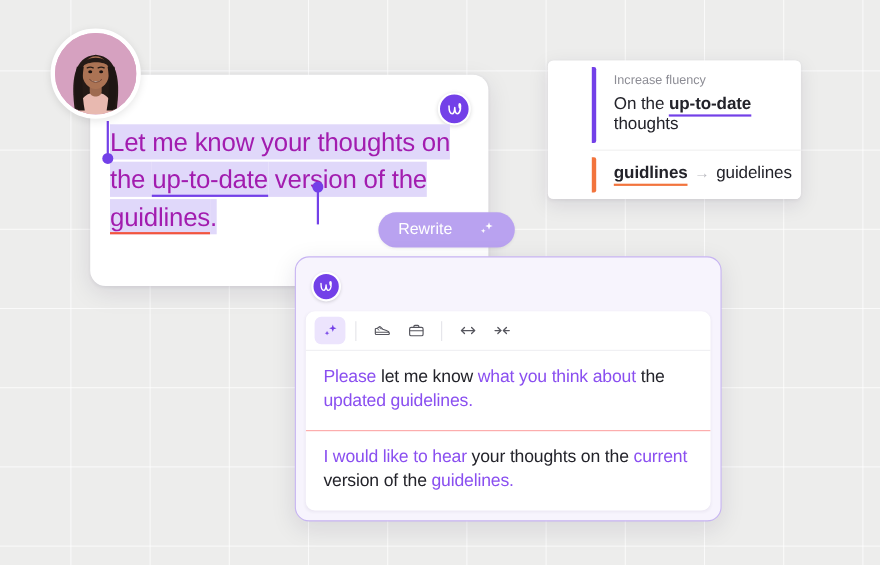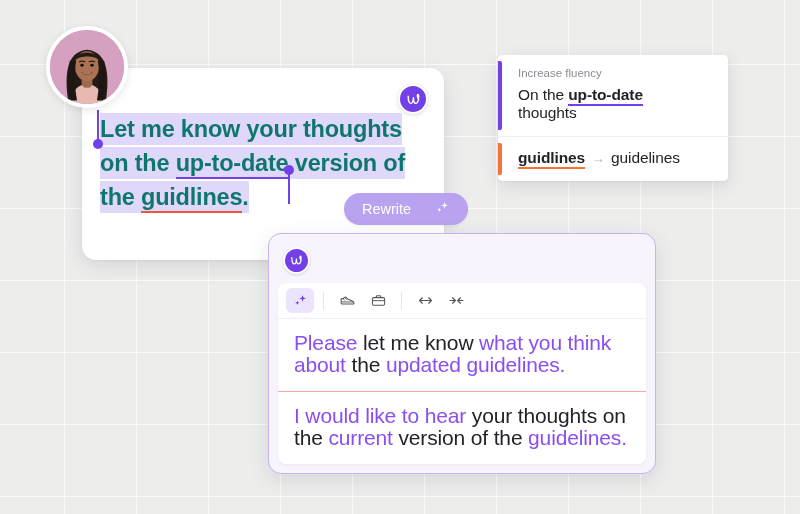--- a/index.html
+++ b/index.html
@@ -73,24 +73,23 @@
   }
   #editor-logo svg { display:block; }
 
   #doc-text {
     position: absolute;
     left: 18px;
     top: 44px;
     right: 16px;
     font-size: 23.5px;
     line-height: 34px;
-    color: #0f766e;
+    color: #a21caf;
     letter-spacing: -0.2px;
     white-space: normal;
-    font-weight: bold;
   }
   #doc-text .sel { background: #e0d8fa; padding: 3px 0; }
   #doc-text .fluency {
     border-bottom: 2.5px solid #7340e8;
     padding-bottom: 1px;
   }
   #doc-text .misspell {
     border-bottom: 2.5px solid #f2553d;
     padding-bottom: 1px;
   }
@@ -151,20 +150,21 @@
     background: #ffffff;
     border-radius: 5px;
     box-shadow: 0 5px 18px rgba(30,20,60,0.10), 0 1px 3px rgba(30,20,60,0.05);
     overflow: hidden;
     z-index: 14;
   }
   .sug-card {
     position: relative;
     padding: 12px 32px 14px 20px;
     background: #ffffff;
+    margin-left: 40px;
   }
   .sug-card + .sug-card { border-top: 1px solid #f0f0f0; }
   .sug-bar {
     position: absolute;
     left: 0; top: 6px; bottom: 6px;
     width: 4px;
     border-radius: 0 2px 2px 0;
   }
   .sug-label {
     font-size: 11.5px;
@@ -238,21 +238,21 @@
   }
   .tone-btn.active { background: #ece4fd; color: #7340e8; }
   .tb-div {
     width: 1px; height: 18px;
     background: #e4e4e9;
     margin: 0 6px;
   }
 
   .rw-option {
     padding: 13px 16px 15px 16px;
-    font-size: 21px;
+    font-size: 16px;
     line-height: 22px;
     color: #23232a;
     letter-spacing: -0.15px;
     cursor: pointer;
   }
   .rw-option + .rw-option { border-top: 1px solid #fca5a5; }
   .rw-option .p { color: #8a4ff0; }
 </style>
 </head>
 <body>

